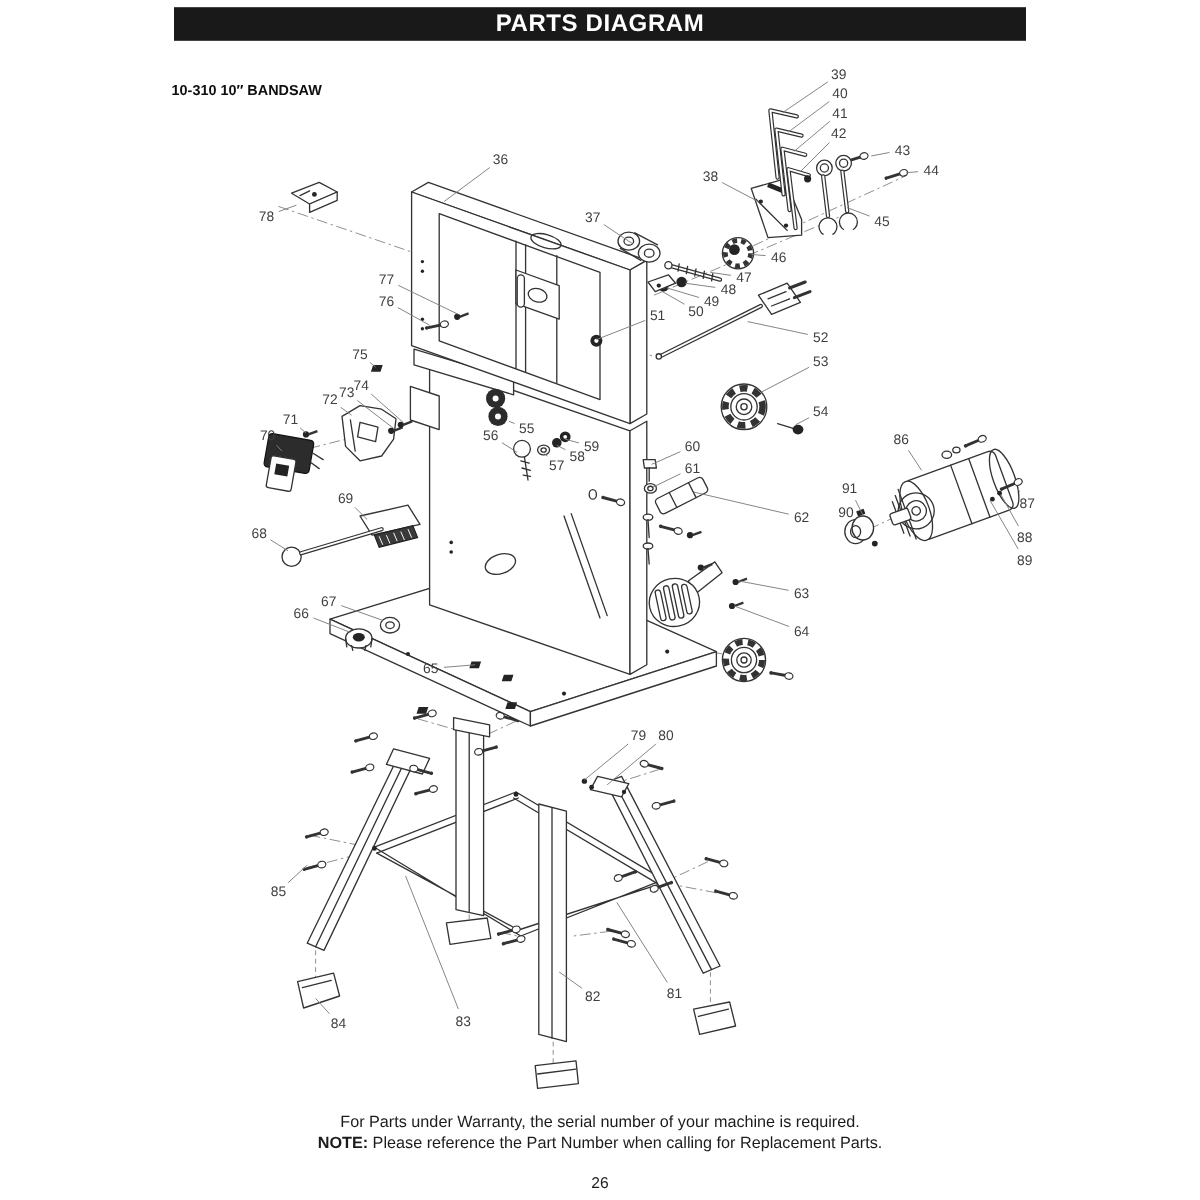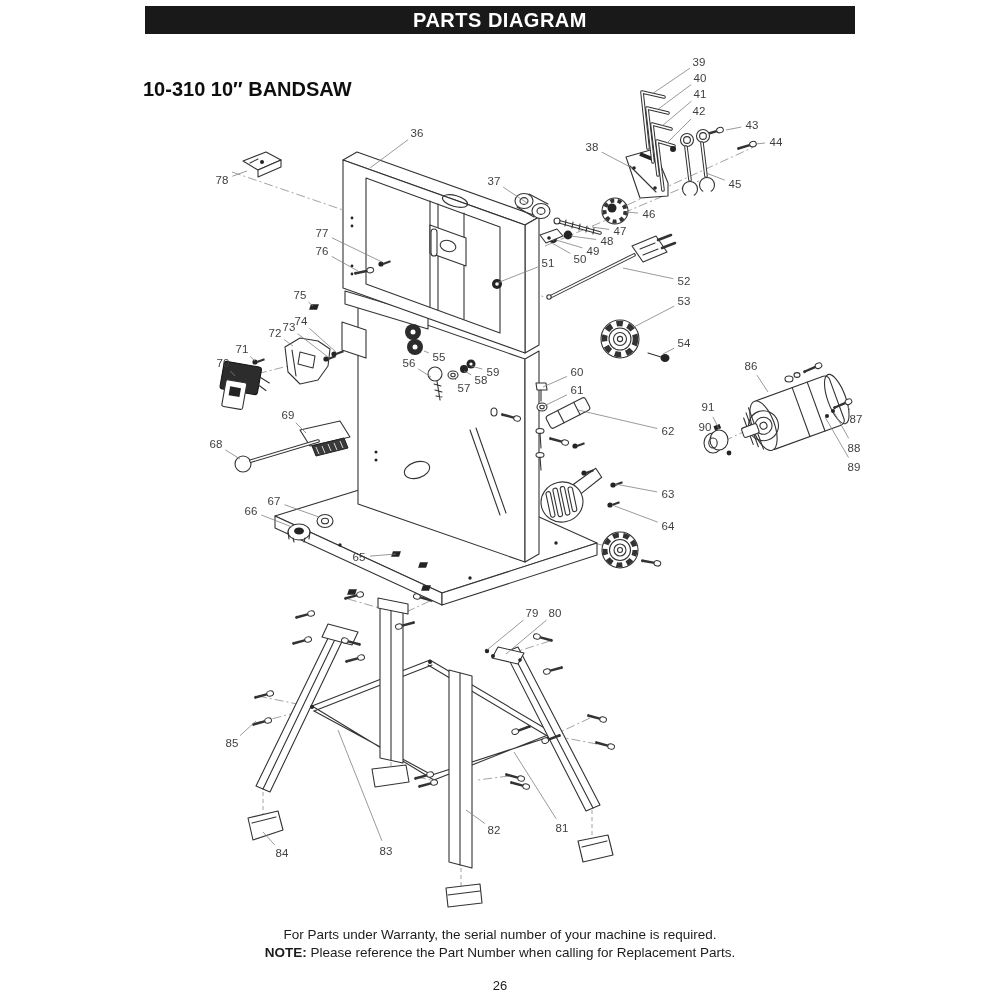--- a/index.html
+++ b/index.html
@@ -1,21 +1,21 @@
 <!DOCTYPE html>
 <html><head>
 <meta charset="utf-8">
 <style>
   html,body{margin:0;padding:0;background:#fff;width:1000px;height:1000px;position:relative;
     font-family:"Liberation Sans",sans-serif;color:#111;overflow:hidden;}
   .page{position:absolute;inset:0;width:900px;height:1000px;}
   .hdr{position:absolute;left:145px;top:6px;width:710px;height:28px;background:#191919;
     color:#fff;display:flex;align-items:center;justify-content:center;
     font-weight:bold;font-size:20px;letter-spacing:.5px;}
-  .sub{position:absolute;left:143px;top:78px;font-weight:bold;font-size:20px;color:#0e0e0e;}
+  .sub{position:absolute;left:143px;top:68px;font-weight:bold;font-size:12px;color:#0e0e0e;}
   svg.art{position:absolute;left:0;top:0;}
   .note{position:absolute;left:0;top:926px;width:1000px;text-align:center;font-size:13.5px;color:#1c1c1c;line-height:18px;}
   .pageno{position:absolute;left:0;top:978px;width:1000px;text-align:center;font-size:13px;color:#1c1c1c;}
   
   .ln{fill:none;stroke:#333;stroke-width:1.1;stroke-linejoin:round;stroke-linecap:round;}
   .fw{fill:#fff;stroke:#333;stroke-width:1.1;stroke-linejoin:round;}
   .thk{fill:none;stroke:#333;stroke-width:3.6;stroke-linecap:round;}
   .thw{fill:none;stroke:#fff;stroke-width:1.6;stroke-linecap:round;}
   .dash{fill:none;stroke:#8a8a8a;stroke-width:.8;stroke-dasharray:9 3 2 3;}
   .dash2{fill:none;stroke:#8a8a8a;stroke-width:.8;stroke-dasharray:4 3;}

